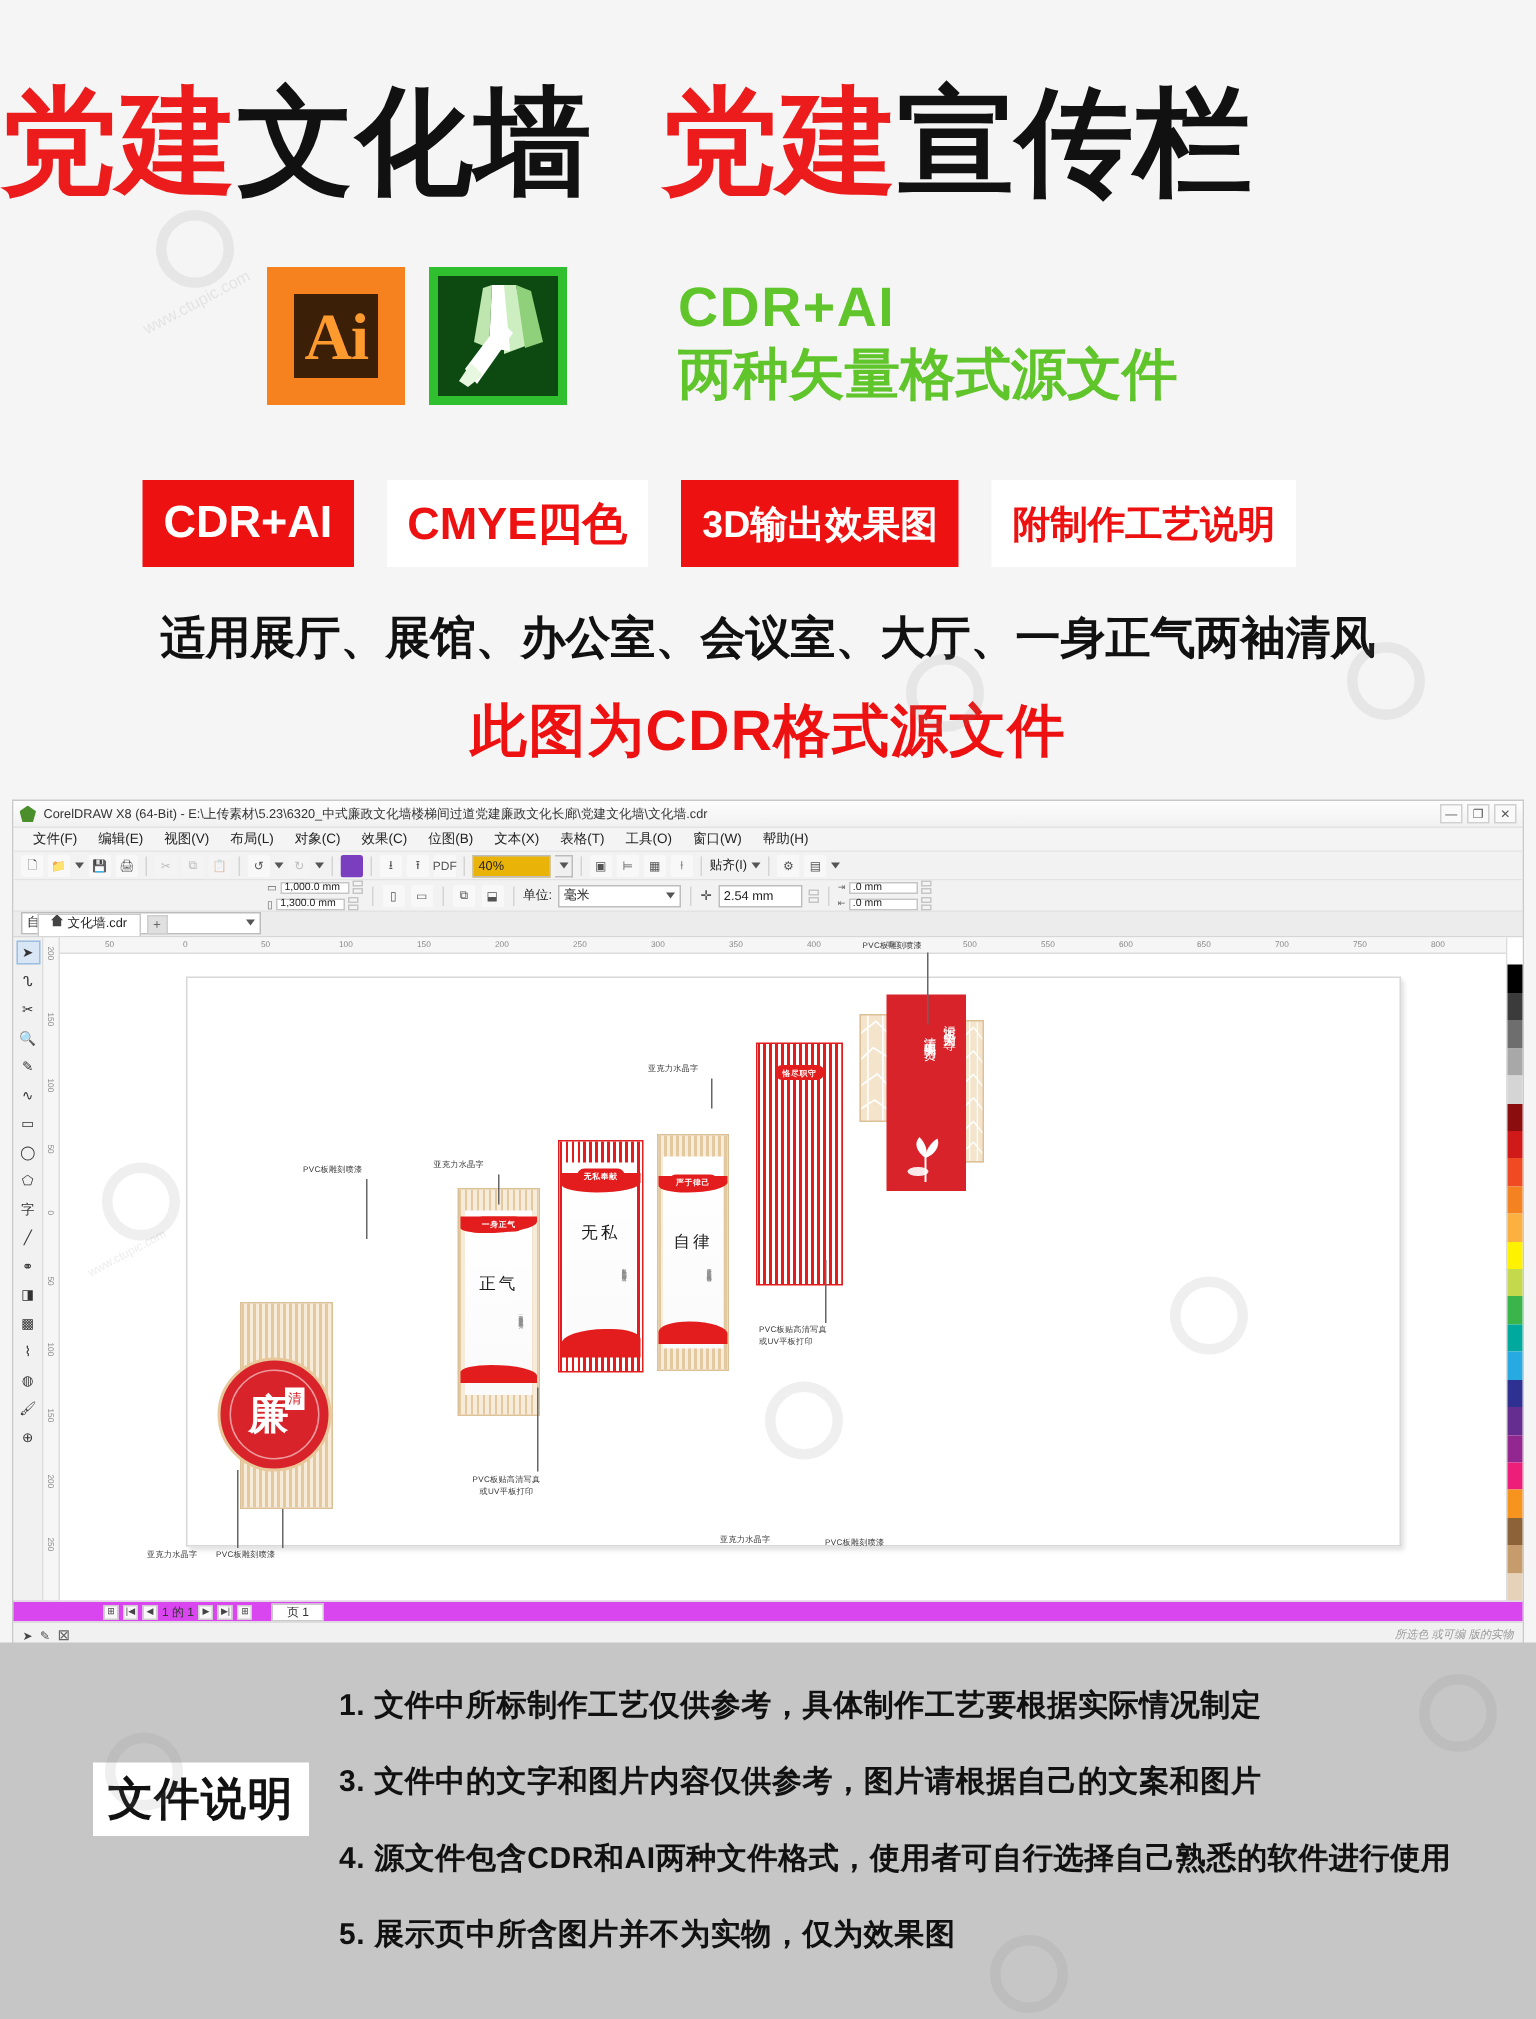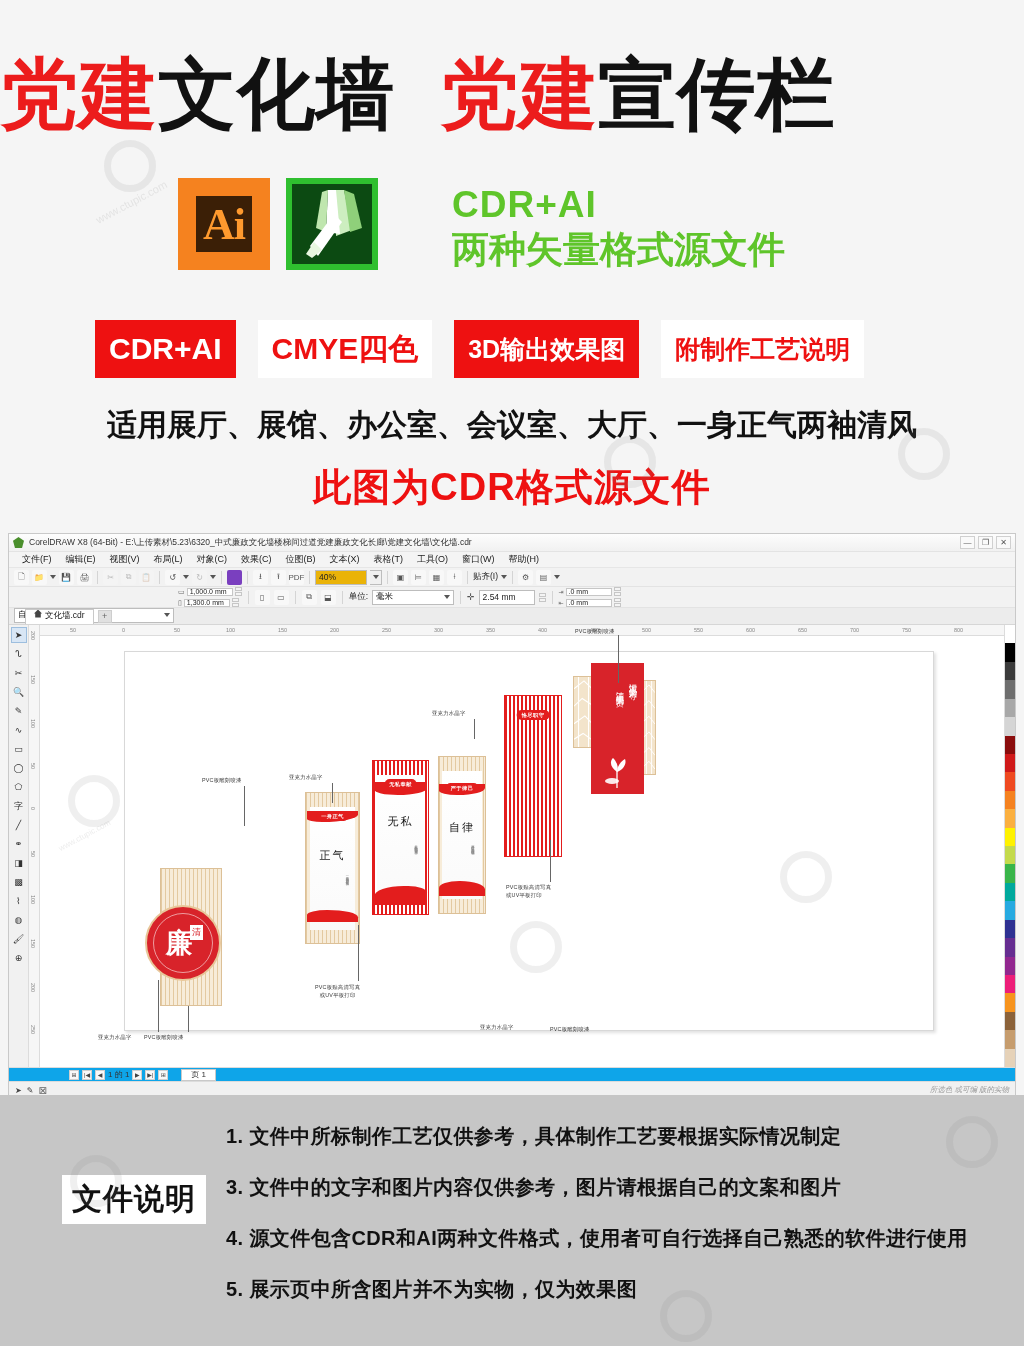--- a/index.html
+++ b/index.html
@@ -110,21 +110,21 @@
   .rtickv { position:absolute; font-size:5.5px; color:#888; left:1px;
      writing-mode:vertical-rl; }
 
   .page-rect { position:absolute; left:84px; top:26px; width:810px; height:380px;
      background:#fff; border:1px solid #d8d8d8; box-shadow:2px 2px 3px rgba(0,0,0,.12); }
 
   .palette { width:11px; background:#f4f4f4; border-left:1px solid #dcdcdc;
      display:flex; flex-direction:column; }
   .sw { width:100%; flex:1; }
 
-  .pagenav { height:14px; background:#0ea5e9; border-top:1px solid #dcdcdc;
+  .pagenav { height:14px; background:#d946ef; border-top:1px solid #dcdcdc;
      display:flex; align-items:center; gap:3px; padding-left:60px; font-size:8px; color:#333;}
   .navb { width:10px;height:10px;border:1px solid #cfcfcf;background:#f8f8f8;
      display:flex;align-items:center;justify-content:center;font-size:6px;color:#444;}
   .ptab { margin-left:10px; height:12px; background:#fff; border:1px solid #c9c9c9;
      padding:0 9px; font-size:8px; display:flex; align-items:center; }
 
   .statusbar { height:17px; background:#f1f1f1; border-top:1px solid #dcdcdc;
      display:flex; align-items:center; padding:0 6px; gap:5px; font-size:8px; color:#444; }
   .status-hint { margin-left:auto; color:#9a9a9a; font-size:7.5px; font-style:italic; }
   .coordbar { height:15px; background:#f0f0f0; display:flex; align-items:center;

